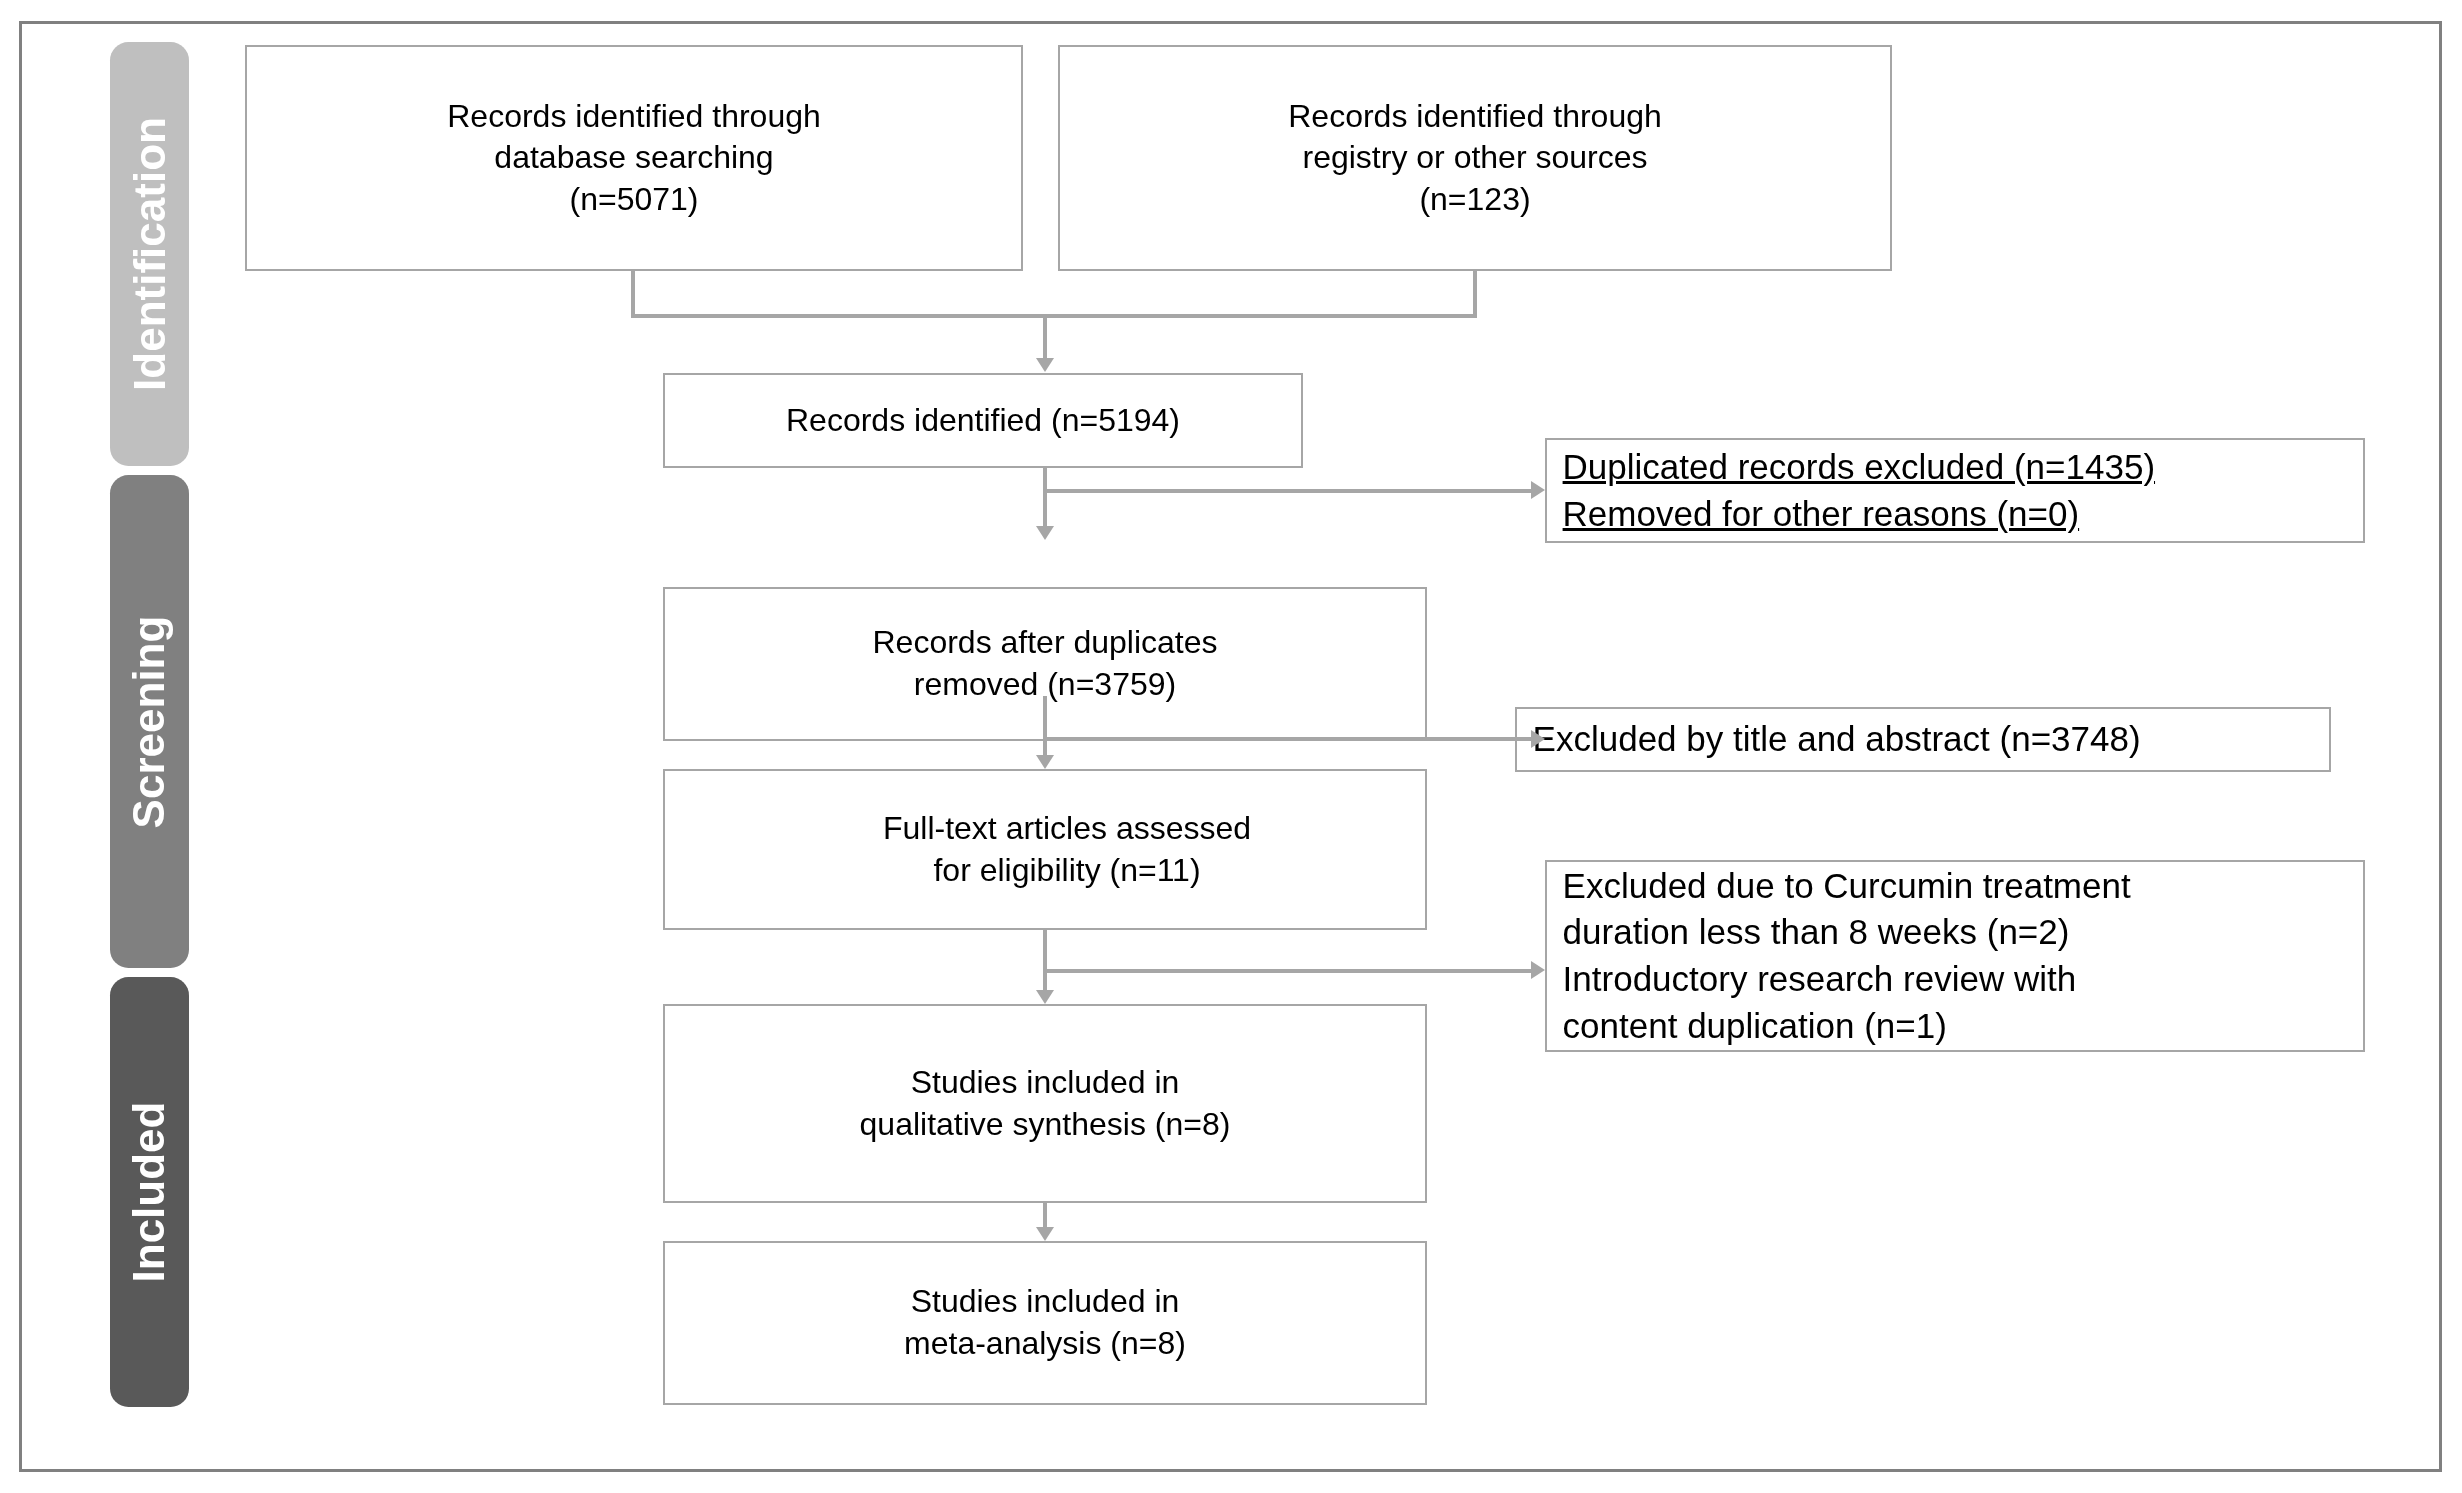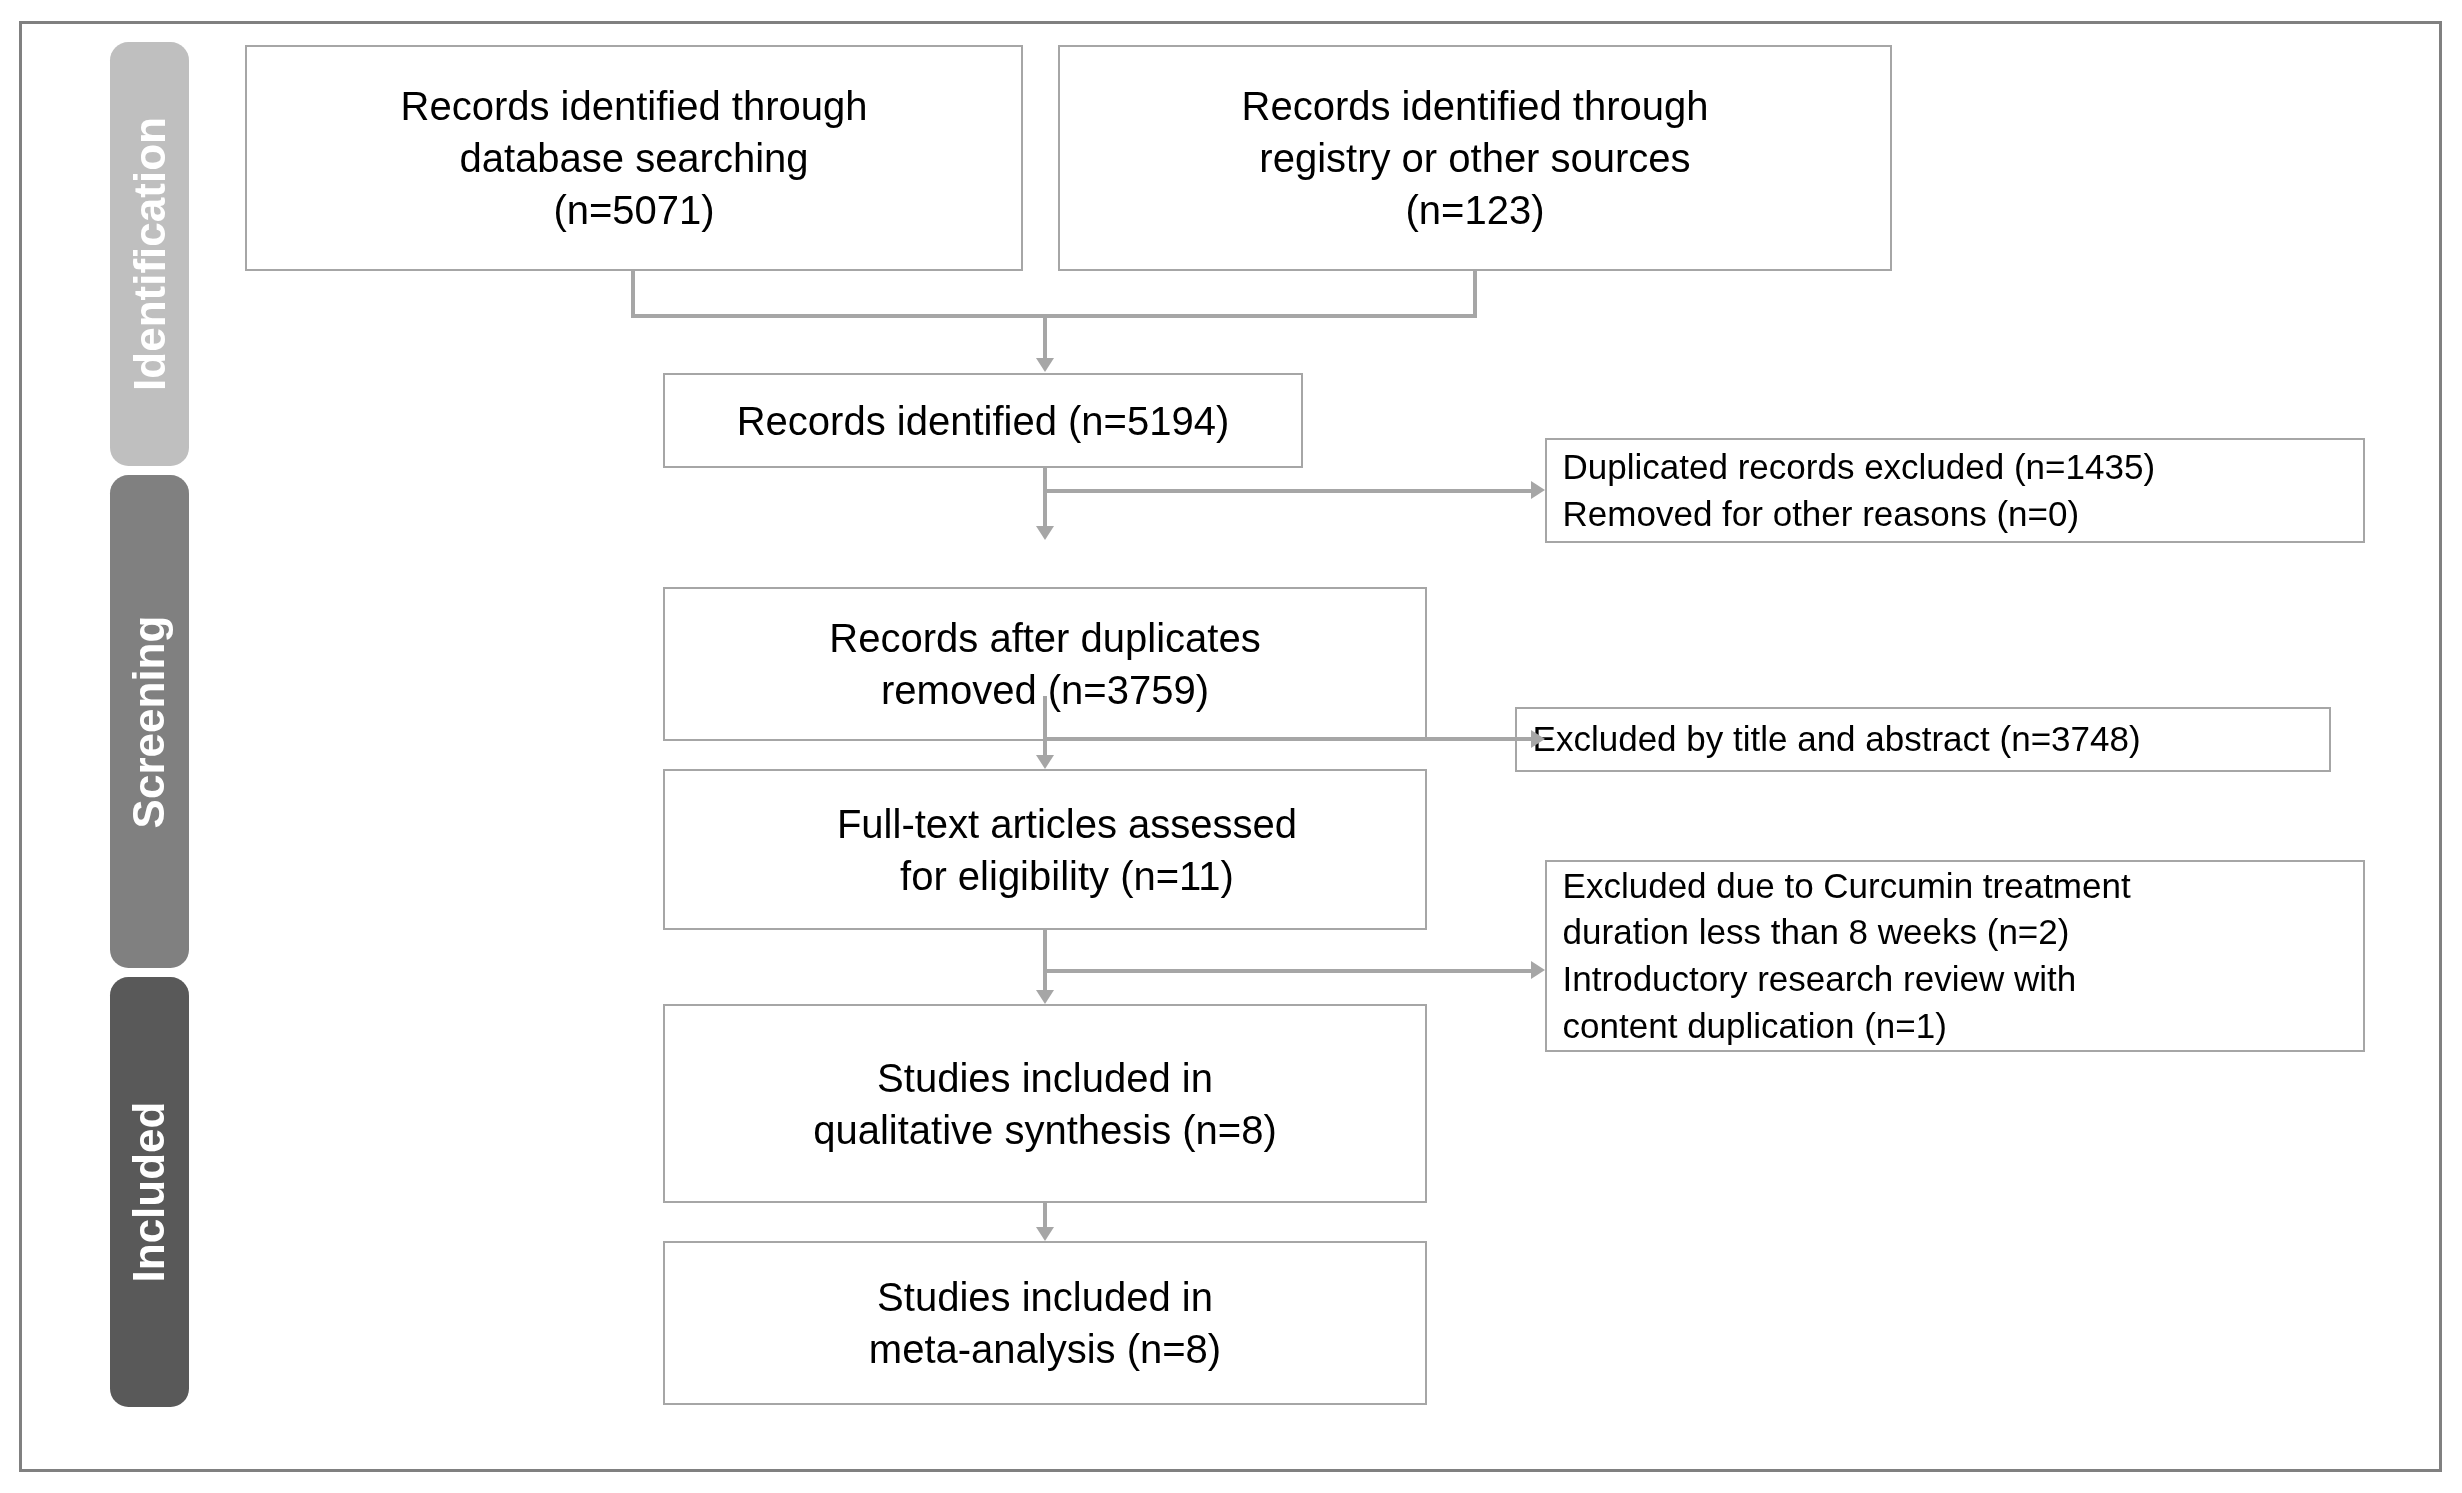--- a/index.html
+++ b/index.html
@@ -66,21 +66,21 @@
   }
   .box .box-text {
     color: #000000;
     font-size: 42px;
     line-height: 1.30;
     font-family: "Liberation Sans", sans-serif;
     padding: 0 10px;
   }
 
   
-  .box-main .box-text { font-size: 40px; }
+  .box-main .box-text { font-size: 32px; }
 
   
   .box-side {
     justify-content: flex-start;
     text-align: left;
   }
   .box-side .box-text {
     font-size: 35px;
     line-height: 1.33;
     padding: 0 0 0 15.6px;
@@ -89,21 +89,21 @@
 
   
   #box-db        { left: 245px;  top: 45px;   width: 778px; height: 226px; }
   #box-registry  { left: 1058px; top: 45px;   width: 834px; height: 226px; }
   #box-ident     { left: 663px;  top: 373px;  width: 640px; height: 95px; }
   #box-dedup     { left: 663px;  top: 542px;  width: 764px; height: 154px; margin-top: 45px; }
   #box-fulltext  { left: 663px;  top: 769px; width: 764px; height: 161px; padding-left: 44px; }
   #box-qual      { left: 663px;  top: 1004px; width: 764px; height: 199px; }
   #box-meta      { left: 663px;  top: 1241px; width: 764px; height: 164px; }
 
-  #box-excl-dup  { left: 1545px; top: 438px;  width: 820px; height: 105px; }
+  #box-excl-dup  { left: 1545px; top: 438px;  width: 820px; height: 105px; text-decoration: underline; }
   #box-excl-ta   { left: 1515px; top: 707px; width: 816px; height: 65px;  }
   #box-excl-full { left: 1545px; top: 860px; width: 820px; height: 192px; }
 
   
   .line {
     position: absolute;
     background: #a6a6a6;
   }
   .v-line { width: 3.5px; }
   .h-line { height: 3.5px; }

